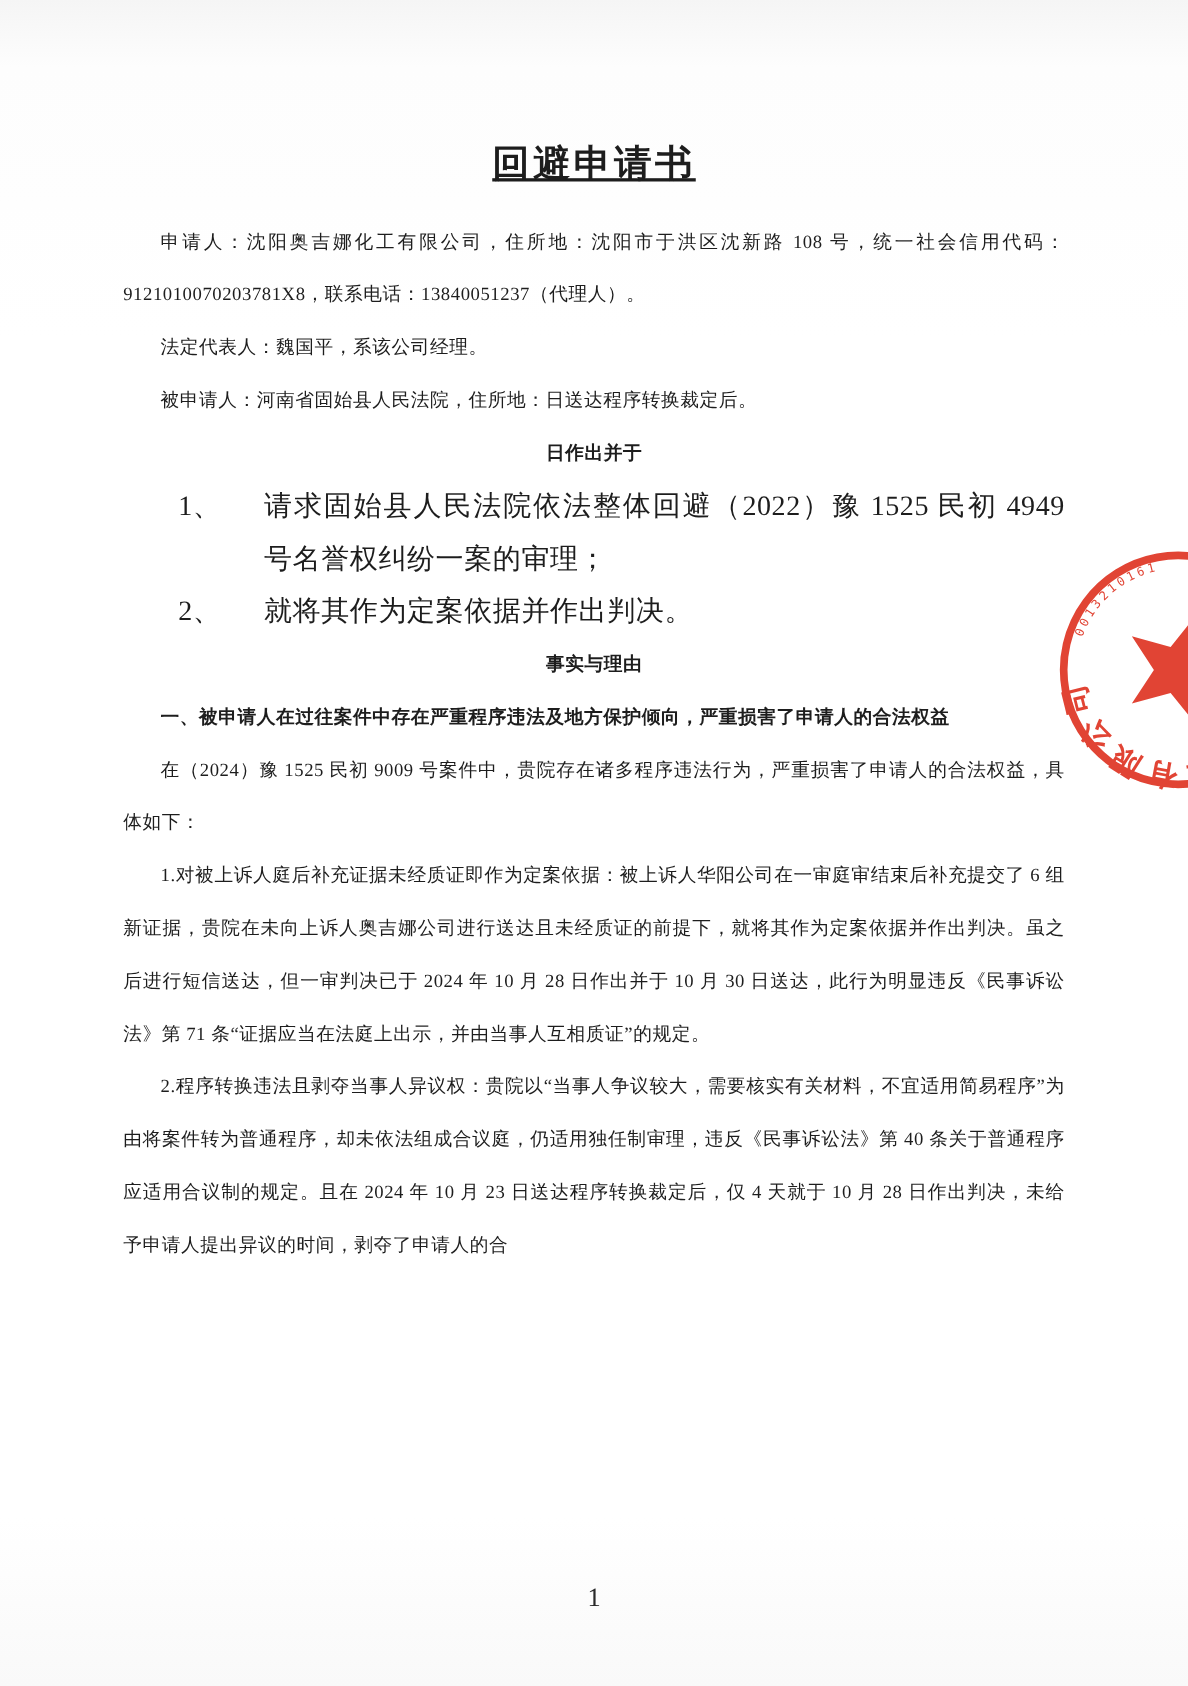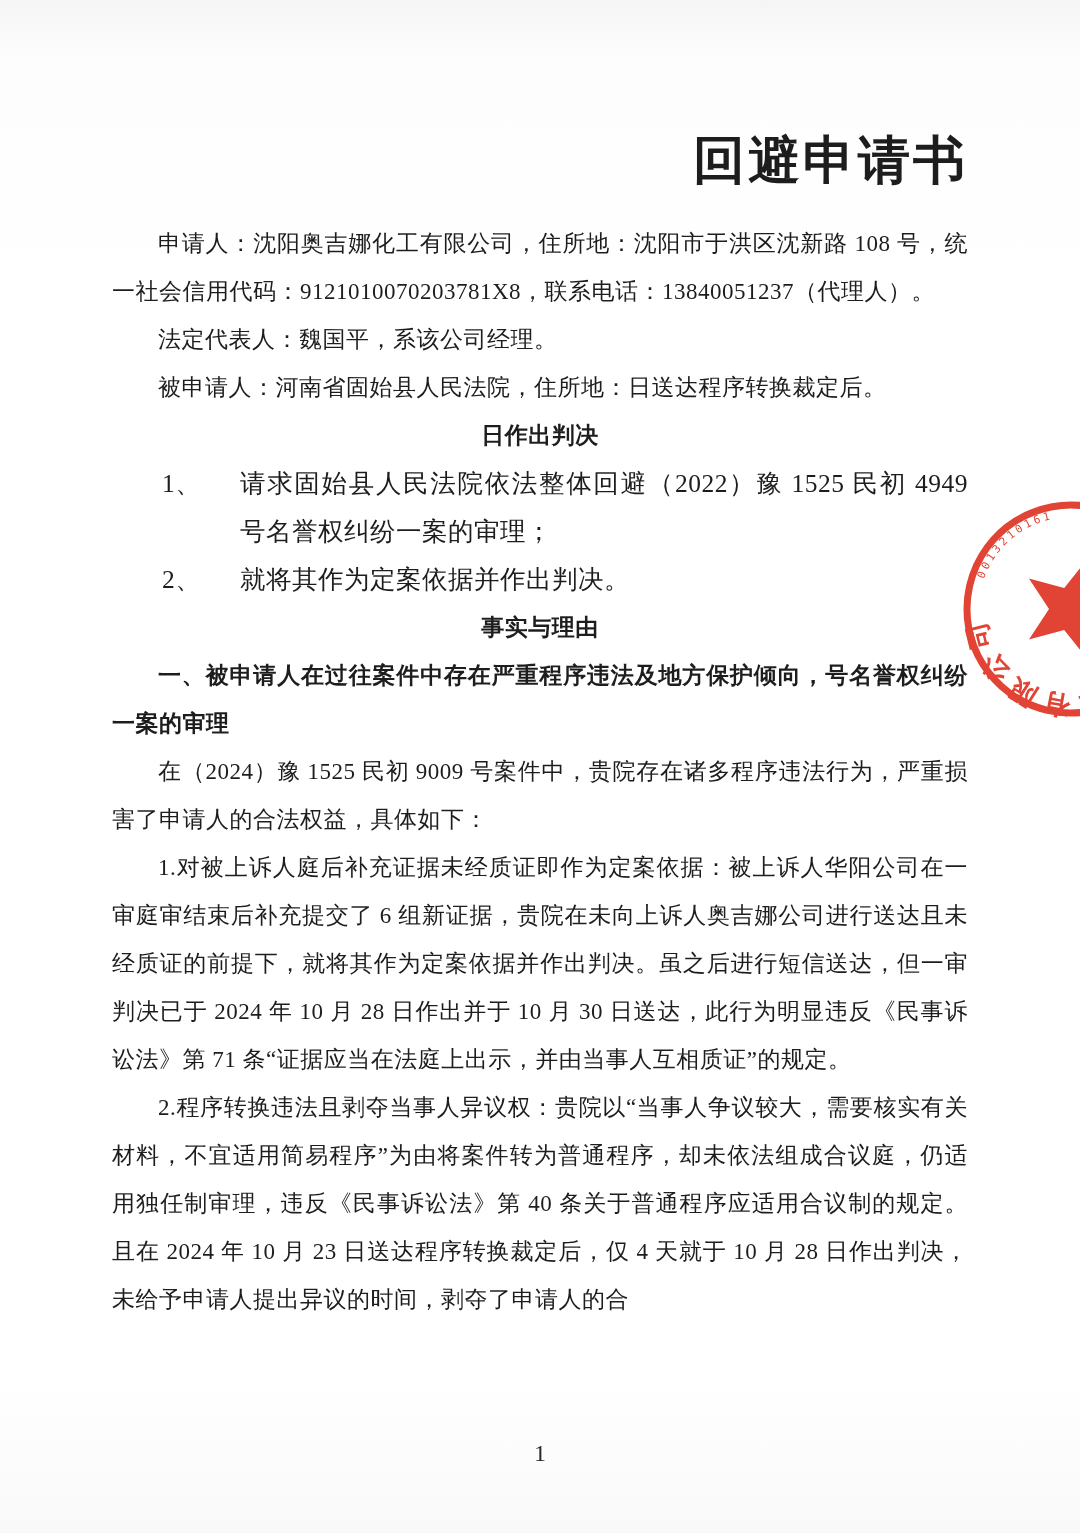--- a/index.html
+++ b/index.html
@@ -13,28 +13,29 @@
     position:relative;
     width:1080px;height:1533px;
     overflow:hidden;
     background:linear-gradient(180deg,#f5f5f5 0%,#fdfdfd 4%,#ffffff 20%,#ffffff 90%,#f9f9f9 100%);
   }
   .doc{
     padding:126px 112px 0 112px;
   }
   .title{
     margin:0 0 24px 0;
-    text-align:right;
-    font-size:52px;
+    text-align:center;
+    font-size:34px;
     font-weight:bold;
     letter-spacing:3px;
+    text-decoration:underline;
   }
   .body{
     margin:0;
-    font-size:23px;
+    font-size:17px;
     line-height:48px;
     letter-spacing:0.5px;
     text-align:justify;
   }
   .indent{text-indent:2em;}
   .center-h{text-align:center;font-weight:bold;text-indent:0;}
   .bold{font-weight:bold;}
   .req{
     display:flex;
     font-size:25.5px;
@@ -72,34 +73,34 @@
 <div id="page">
 
   <div class="doc">
 
     <h1 class="title">回避申请书</h1>
 
     <p class="body indent">申请人：沈阳奥吉娜化工有限公司，住所地：沈阳市于洪区沈新路 108 号，统一社会信用代码：9121010070203781X8，联系电话：13840051237（代理人）。</p>
     <p class="body indent">法定代表人：魏国平，系该公司经理。</p>
     <p class="body indent">被申请人：河南省固始县人民法院，住所地：日送达程序转换裁定后。</p>
 
-    <p class="body center-h">日作出判决</p>
+    <p class="body center-h">日作出并于</p>
 
     <div class="req">
       <span class="marker">1、</span>
       <span class="text">请求固始县人民法院依法整体回避（2022）豫 1525 民初 4949 号名誉权纠纷一案的审理；</span>
     </div>
     <div class="req">
       <span class="marker">2、</span>
       <span class="text">就将其作为定案依据并作出判决。</span>
     </div>
 
     <p class="body center-h">事实与理由</p>
 
-    <p class="body indent bold">一、被申请人在过往案件中存在严重程序违法及地方保护倾向，号名誉权纠纷一案的审理</p>
+    <p class="body indent bold">一、被申请人在过往案件中存在严重程序违法及地方保护倾向，严重损害了申请人的合法权益</p>
 
     <p class="body indent">在（2024）豫 1525 民初 9009 号案件中，贵院存在诸多程序违法行为，严重损害了申请人的合法权益，具体如下：</p>
     <p class="body indent">1.对被上诉人庭后补充证据未经质证即作为定案依据：被上诉人华阳公司在一审庭审结束后补充提交了 6 组新证据，贵院在未向上诉人奥吉娜公司进行送达且未经质证的前提下，就将其作为定案依据并作出判决。虽之后进行短信送达，但一审判决已于 2024 年 10 月 28 日作出并于 10 月 30 日送达，此行为明显违反《民事诉讼法》第 71 条“证据应当在法庭上出示，并由当事人互相质证”的规定。</p>
     <p class="body indent">2.程序转换违法且剥夺当事人异议权：贵院以“当事人争议较大，需要核实有关材料，不宜适用简易程序”为由将案件转为普通程序，却未依法组成合议庭，仍适用独任制审理，违反《民事诉讼法》第 40 条关于普通程序应适用合议制的规定。且在 2024 年 10 月 23 日送达程序转换裁定后，仅 4 天就于 10 月 28 日作出判决，未给予申请人提出异议的时间，剥夺了申请人的合</p>
 
   </div>
 
   <div class="stamp">
     <svg width="252" height="252" viewBox="-126 -126 252 252">
       <g transform="rotate(148)">

